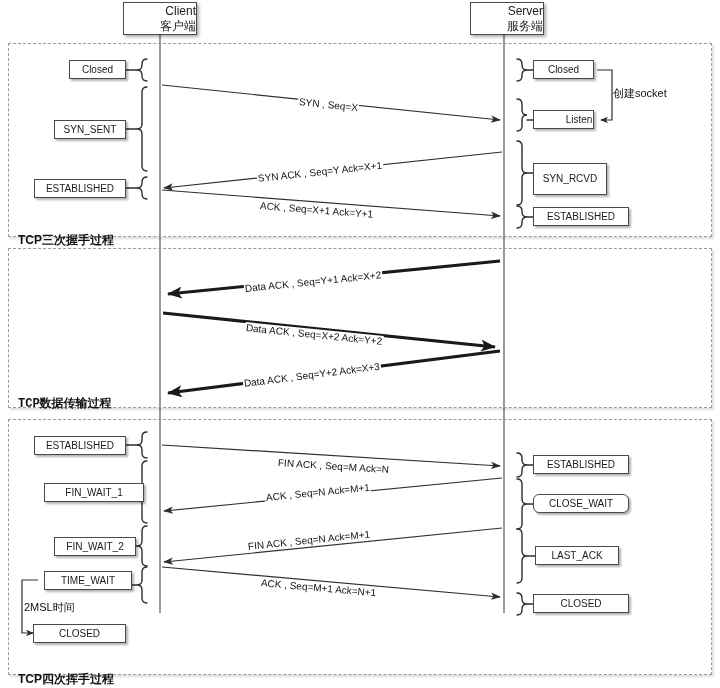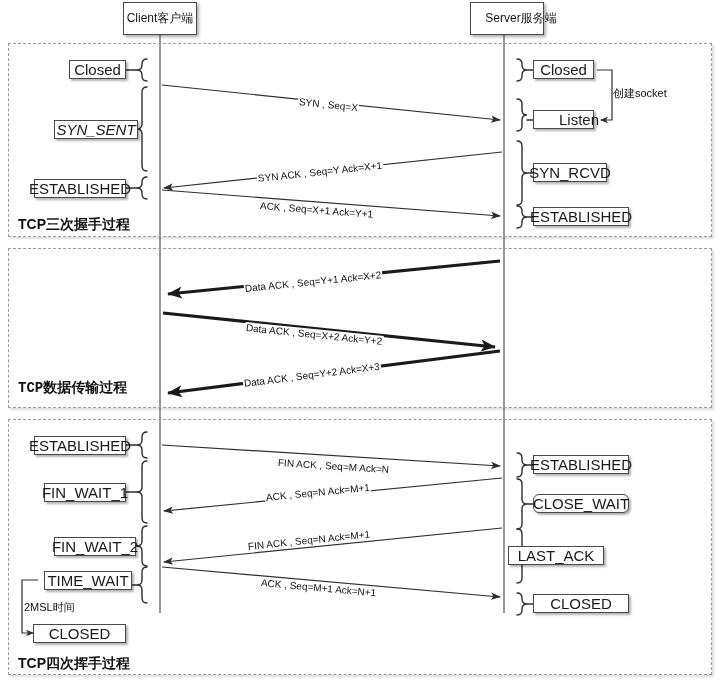--- a/index.html
+++ b/index.html
@@ -31,46 +31,48 @@
     position: absolute;
     box-sizing: border-box;
     background: #ffffff;
     border: 1px solid #4a4a4a;
     box-shadow: 2px 2px 2px rgba(0,0,0,0.30);
     display: flex;
     align-items: center;
     justify-content: center;
     text-align: center;
     color: #1a1a1a;
-    font-size: 15px;
+    font-size: 10px;
     line-height: 1.15;
     white-space: nowrap;
   }
   .headbox {
     font-size: 12px;
     line-height: 1.25;
-    flex-direction: row;
+    flex-direction: column;
     box-shadow: 2px 2px 3px rgba(0,0,0,0.32);
+    align-items: flex-end;
   }
   .headbox .ln { display: block; }
 
   
   .section {
     position: absolute;
     box-sizing: border-box;
     border: 1px dashed #9a9a9a;
     background: transparent;
     box-shadow: 2px 2px 2px rgba(0,0,0,0.13);
   }
   .section-label {
     position: absolute;
-    font-size: 14px;
+    font-size: 12px;
     font-weight: bold;
     color: #111111;
     white-space: nowrap;
+    margin-top: 16px;
   }
 
   
   .msg {
     position: absolute;
     font-size: 10px;
     color: #111111;
     white-space: nowrap;
     transform-origin: 0 50%;
     background: #ffffff;
@@ -198,37 +200,37 @@
   <div class="nodebox headbox" style="left:123px; top:2px; width:74px; height:33px;">
     <span class="ln">Client</span>
     <span class="ln">客户端</span>
   </div>
   <div class="nodebox headbox" style="left:470px; top:2px; width:74px; height:33px;padding-left:28px;">
     <span class="ln">Server</span>
     <span class="ln">服务端</span>
   </div>
 
   <div class="nodebox" style="left:69px; top:60px; width:57px; height:19px;">Closed</div>
-  <div class="nodebox" style="left:54px; top:120px; width:84px; height:19px;font-style:italic;">SYN_SENT</div>
+  <div class="nodebox" style="left:54px; top:120px; width:72px; height:19px;">SYN_SENT</div>
   <div class="nodebox" style="left:34px; top:179px; width:92px; height:19px;">ESTABLISHED</div>
 
   <div class="nodebox" style="left:34px; top:436px; width:92px; height:19px;">ESTABLISHED</div>
-  <div class="nodebox" style="left:44px; top:483px; width:82px; height:19px;">FIN_WAIT_1</div>
+  <div class="nodebox" style="left:44px; top:483px; width:100px; height:19px;">FIN_WAIT_1</div>
   <div class="nodebox" style="left:54px; top:537px; width:82px; height:19px;">FIN_WAIT_2</div>
   <div class="nodebox" style="left:38px; top:571px; width:88px; height:19px;margin-left:6px;">TIME_WAIT</div>
   <div class="nodebox" style="left:33px; top:624px; width:93px; height:19px;">CLOSED</div>
 
   <div class="nodebox" style="left:533px; top:60px; width:61px; height:19px;">Closed</div>
   <div class="nodebox" style="left:533px; top:110px; width:61px; height:19px;padding-left:31px;">Listen</div>
-  <div class="nodebox" style="left:533px; top:163px; width:74px; height:19px;">SYN_RCVD</div>
+  <div class="nodebox" style="left:533px; top:163px; width:74px; height:32px;">SYN_RCVD</div>
   <div class="nodebox" style="left:533px; top:207px; width:96px; height:19px;">ESTABLISHED</div>
 
   <div class="nodebox" style="left:533px; top:455px; width:96px; height:19px;">ESTABLISHED</div>
   <div class="nodebox" style="left:533px; top:494px; width:96px; height:19px;border-radius:6px;">CLOSE_WAIT</div>
-  <div class="nodebox" style="left:508px; top:546px; width:96px; height:19px;">LAST_ACK</div>
+  <div class="nodebox" style="left:535px; top:546px; width:84px; height:19px;">LAST_ACK</div>
   <div class="nodebox" style="left:533px; top:594px; width:96px; height:19px;">CLOSED</div>
 
   <div class="msg" style="left:298px; top:96px; transform:rotate(5.9deg);">SYN , Seq=X</div>
   <div class="msg" style="left:257px; top:173px; transform:rotate(-6.1deg);">SYN ACK , Seq=Y Ack=X+1</div>
   <div class="msg" style="left:259px; top:200px; transform:rotate(4.4deg);">ACK , Seq=X+1 Ack=Y+1</div>
 
   <div class="msg" style="left:244px; top:283px; transform:rotate(-5.7deg);">Data ACK , Seq=Y+1 Ack=X+2</div>
   <div class="msg" style="left:245px; top:322px; transform:rotate(5.8deg);">Data ACK , Seq=X+2 Ack=Y+2</div>
   <div class="msg" style="left:243px; top:378px; transform:rotate(-7.2deg);">Data ACK , Seq=Y+2 Ack=X+3</div>
 

